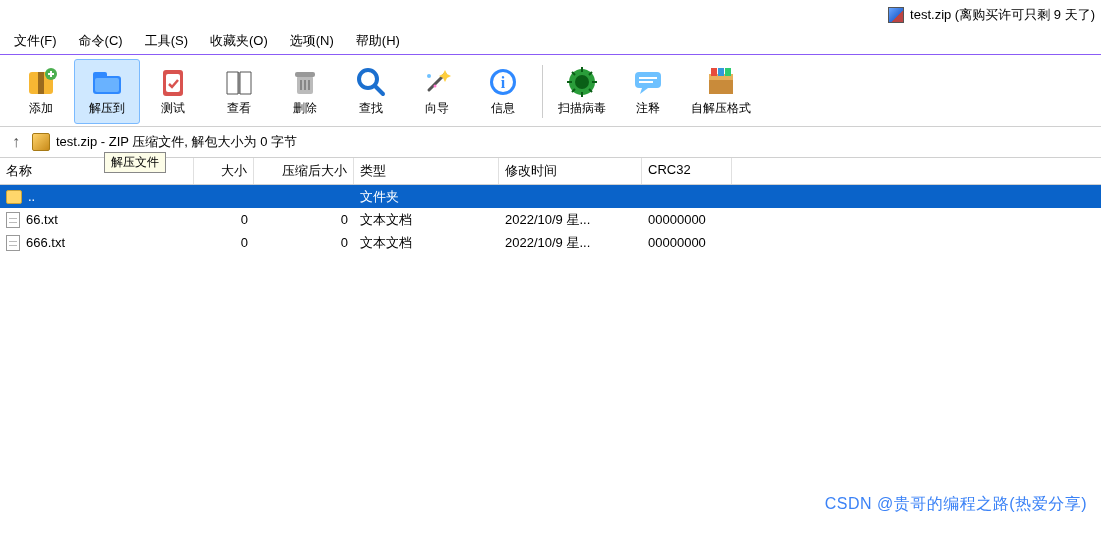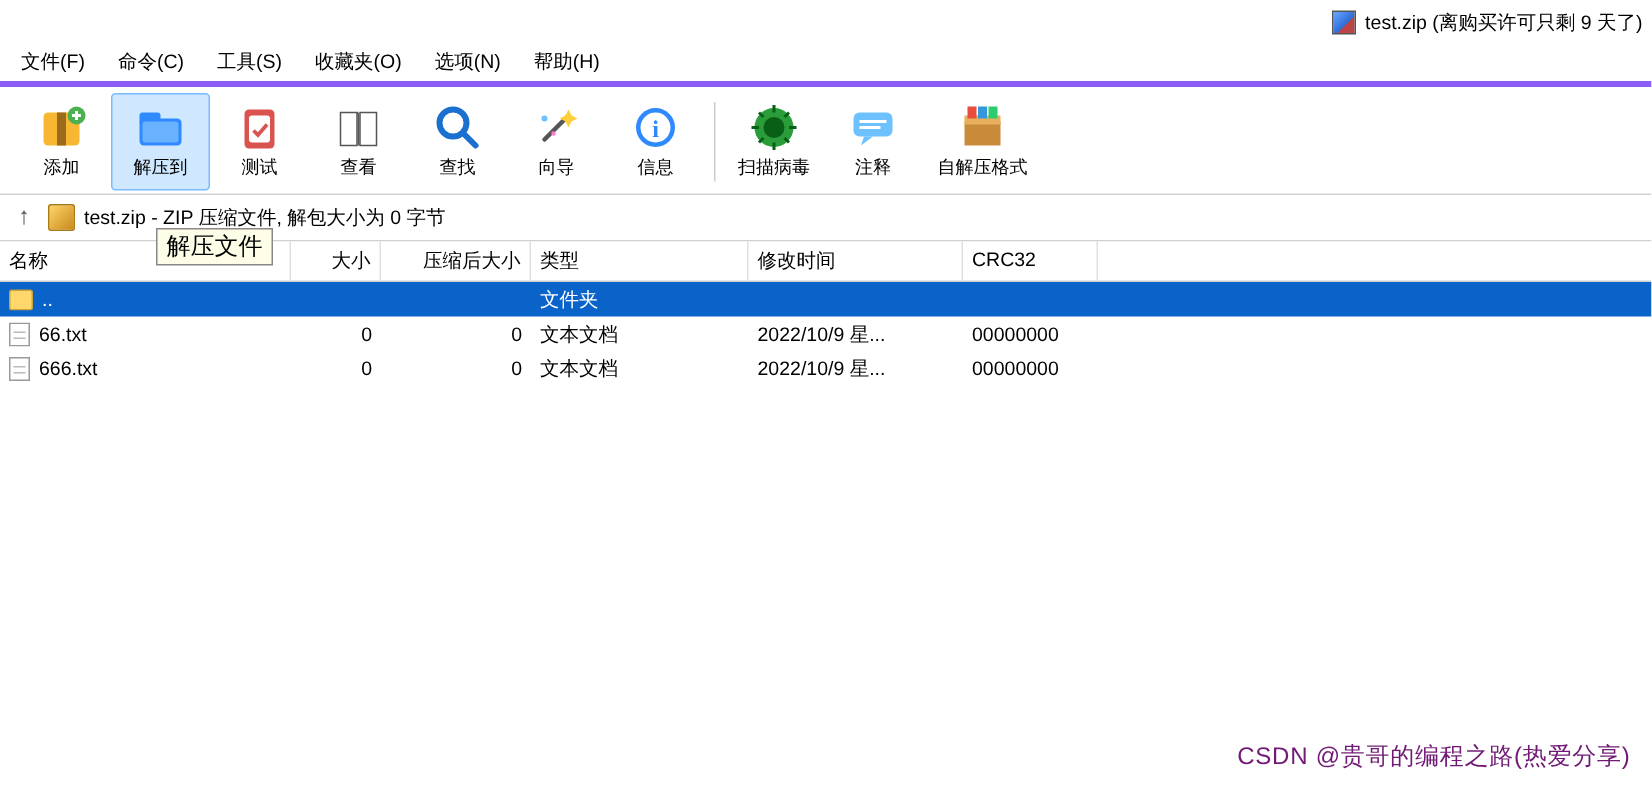--- a/index.html
+++ b/index.html
@@ -24,42 +24,42 @@
   }
   .app-icon-box {
     width: 16px; height: 16px;
     background: linear-gradient(135deg,#6aa6ff,#2c6bd6 60%,#b44 60%);
     border:1px solid #555;
   }
   .menubar {
     display: flex;
     gap: 2px;
     padding: 2px 4px;
-    border-bottom: 4px solid #8b5cf6;
+    border-bottom: 1px solid #8b5cf6;
   }
   .menubar .mi { padding: 2px 10px; cursor: default; }
   .toolbar {
     display: flex; align-items: flex-start;
     padding: 4px 2px 2px 8px;
     border-bottom: 1px solid #d0d0d0;
     background:#fff;
   }
   .tbtn {
     display: flex; flex-direction: column; align-items: center;
     width: 66px; padding: 4px 0 6px 0;
     font-size: 12px; cursor: default;
     border:1px solid transparent; border-radius:3px;
   }
   .tbtn.sel { background:#cfe8ff; border:1px solid #7abaff; }
   .tbtn .glyph { width:36px; height:36px; display:flex; align-items:center; justify-content:center; }
   .vsep { width:1px; background:#ccc; margin:6px 6px; align-self: stretch; }
   .tooltip {
     position:absolute; top:152px; left:104px;
     background:#fdfde8; border:1px solid #888;
-    padding:1px 6px; font-size:16px; z-index:5;
+    padding:1px 6px; font-size:12px; z-index:5;
   }
   .pathbar {
     display:flex; align-items:center; gap:6px;
     padding:6px 6px; border-bottom:1px solid #d0d0d0;
   }
   .up-arrow { font-size:16px; color:#555; padding:0 6px; }
   .addr-icon {
     width:18px; height:18px;
     background: linear-gradient(135deg,#ffd36b,#c88b1a);
     border:1px solid #a77a15; border-radius:2px;
@@ -86,21 +86,21 @@
   .file-icon::before,.file-icon::after{
     content:""; position:absolute; left:2px; right:2px; height:1px; background:#bbb;
   }
   .file-icon::before{top:5px;} .file-icon::after{top:9px;}
   .folder-icon-sm{
     width:16px;height:14px;background:#ffd76b;border:1px solid #caa43a;border-radius:2px;
     margin-right:6px; flex:0 0 16px;
   }
   .watermark {
     position:absolute; right:14px; bottom:18px;
-    color:#701a75; font-size:16px; letter-spacing:0.5px;
+    color:#3b82f6; font-size:16px; letter-spacing:0.5px;
     font-family:"Microsoft YaHei",sans-serif;
   }
 </style>
 </head>
 <body>
 
 <div class="titlebar">
   <div class="app-icon-box"></div>
   <div>test.zip (离购买许可只剩 9 天了)</div>
 </div>
@@ -148,20 +148,30 @@
   </div>
   <div class="tbtn">
     <span class="glyph">
       <svg width="36" height="36" viewBox="0 0 36 36">
           <path d="M6 8h11v22H6z" fill="#fff" stroke="#555"></path>
           <path d="M19 8h11v22H19z" fill="#fff" stroke="#555"></path>
           <path d="M17 8c0 0 1 0 1 2v20" stroke="#555" fill="none"></path>
         </svg>
     </span>
     <span>查看</span>
+  </div>
+  <div class="tbtn">
+    <span class="glyph">
+      <svg width="36" height="36" viewBox="0 0 36 36">
+          <rect x="10" y="12" width="16" height="18" rx="2" fill="#bbb"></rect>
+          <rect x="8" y="8" width="20" height="5" rx="2" fill="#999"></rect>
+          <path d="M14 16v10M18 16v10M22 16v10" stroke="#777" stroke-width="1.5"></path>
+        </svg>
+    </span>
+    <span>删除</span>
   </div>
   <div class="tbtn">
     <span class="glyph">
       <svg width="36" height="36" viewBox="0 0 36 36">
           <circle cx="15" cy="15" r="9" fill="none" stroke="#1b6fcf" stroke-width="4"></circle>
           <path d="M22 22l8 8" stroke="#1b6fcf" stroke-width="4" stroke-linecap="round"></path>
         </svg>
     </span>
     <span>查找</span>
   </div>

